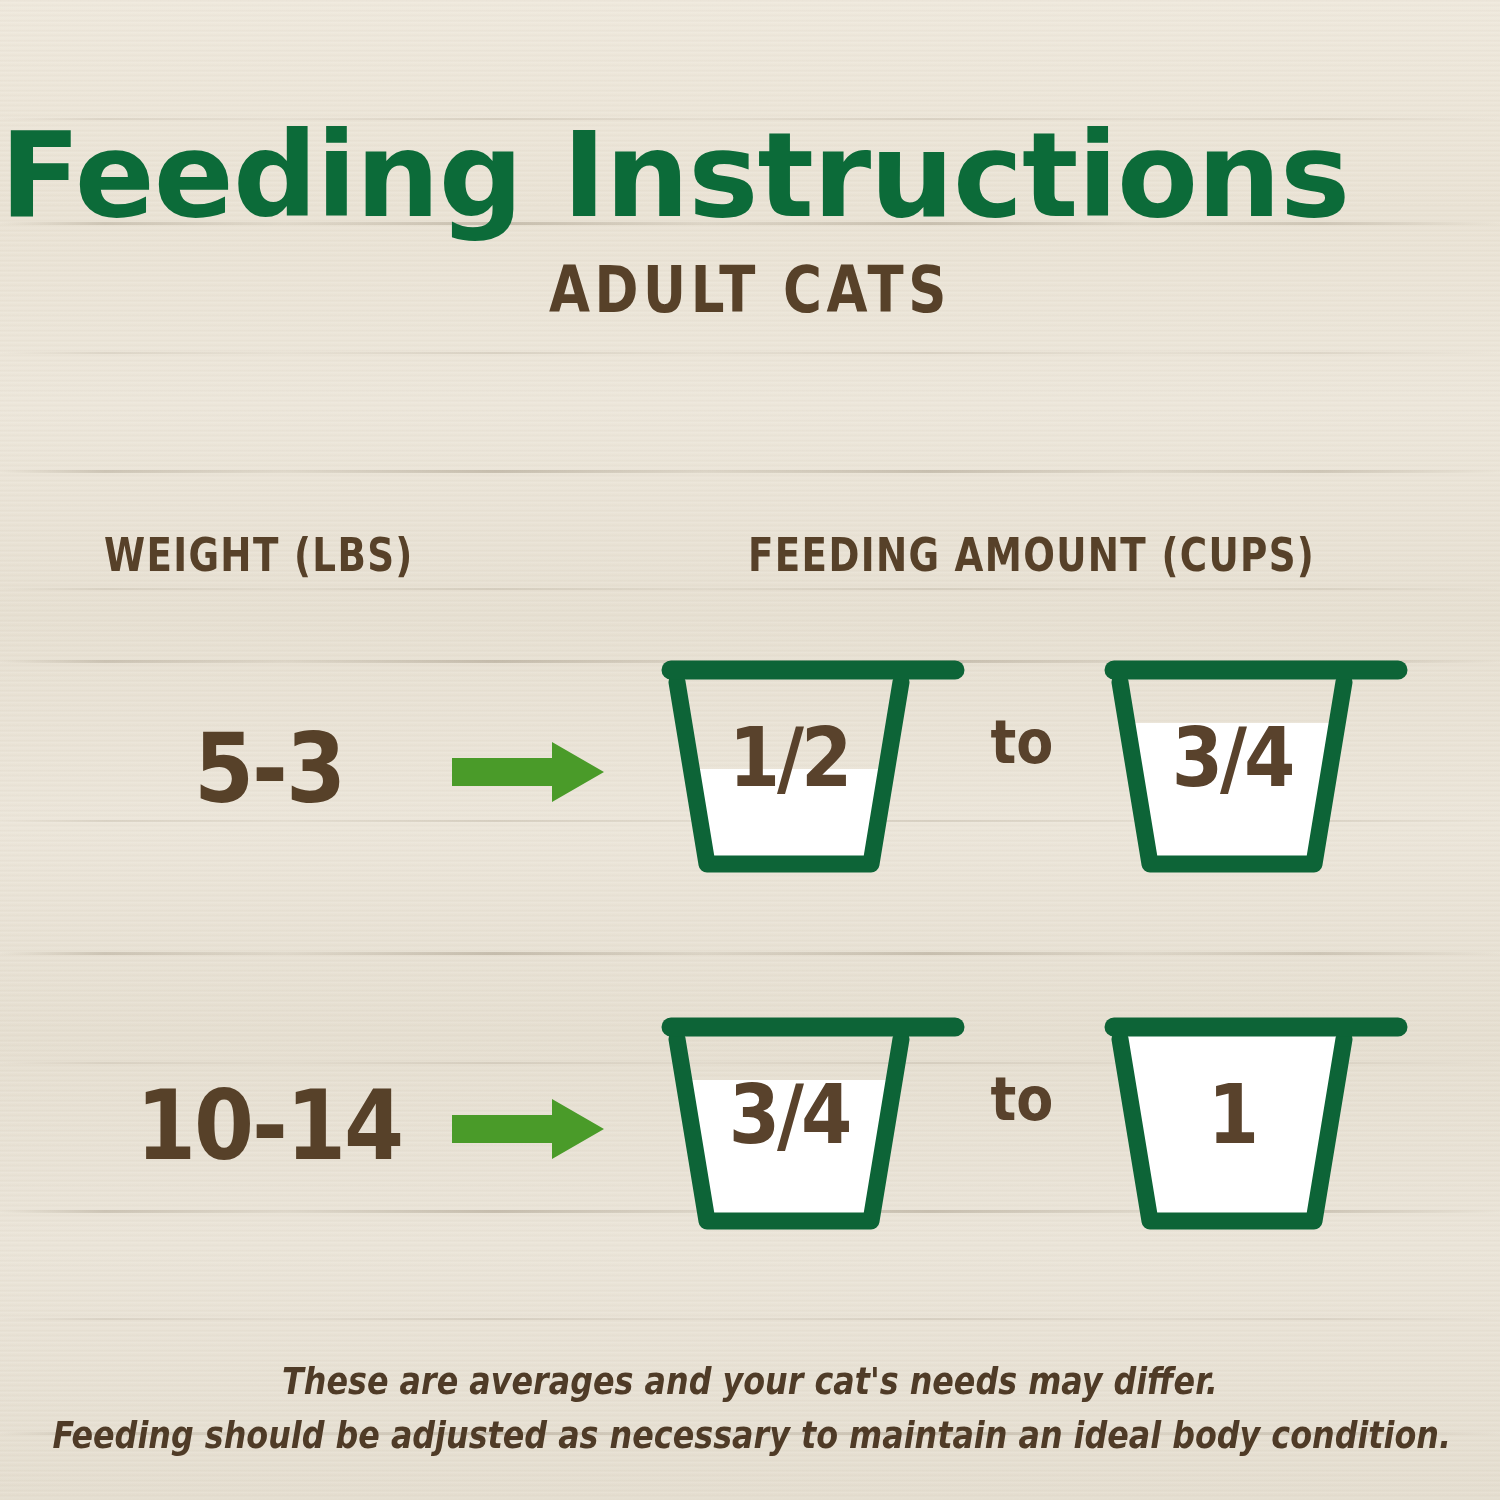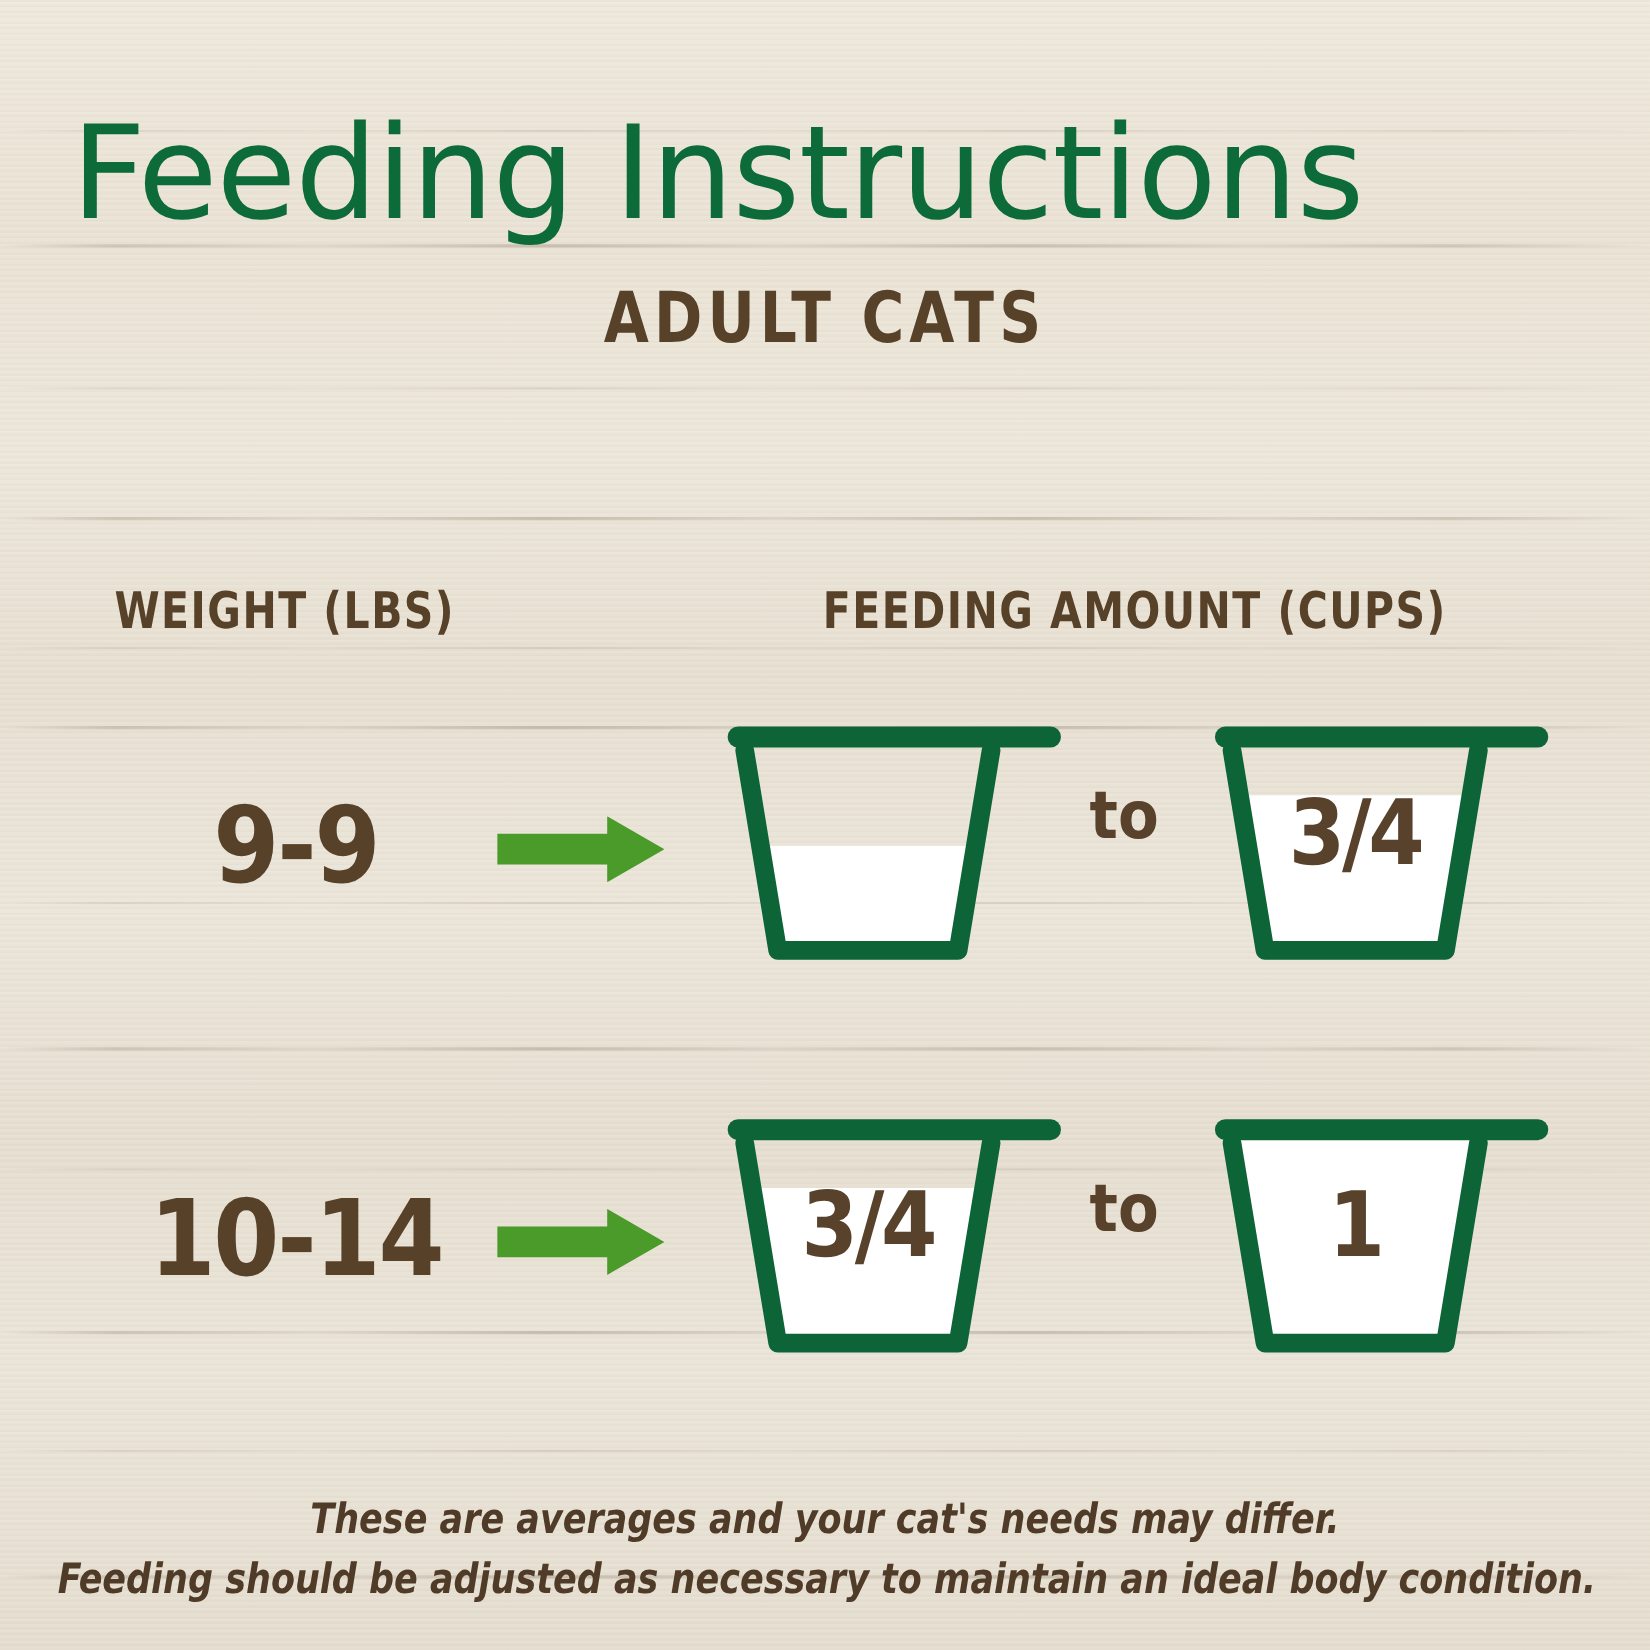--- a/index.html
+++ b/index.html
@@ -65,27 +65,27 @@
     pointer-events: none;
   }
   .seam.faint {
     height: 2px;
     opacity: 0.55;
   }
 
   
   #title-main {
     position: absolute;
-    top: 98px;
+    top: 116px;
     left: 0;
     width: 1304px;
     text-align: center;
     color: #0c6b39;
     font-family: "DejaVu Sans", sans-serif;
-    font-weight: normal;
+    font-weight: bold;
     font-size: 118px;
     letter-spacing: -1px;
     line-height: 1;
     white-space: nowrap;
   }
 
   #title-sub {
     position: absolute;
     top: 258px;
     left: 0;
@@ -237,21 +237,21 @@
   <div class="seam" style="top:1432px"></div>
 
   <div id="title-main">Feeding Instructions</div>
   <div id="title-sub">ADULT CATS</div>
 
   <div class="col-header" id="header-weight">WEIGHT (LBS)</div>
   <div class="col-header" id="header-amount">FEEDING AMOUNT (CUPS)</div>
 
   <div class="row" id="row-0">
 
-    <div class="weight-label">9-9</div>
+    <div class="weight-label">5-3</div>
 
     <div class="arrow">
       <svg width="152" height="60" viewBox="0 0 152 60">
         <path d="M0,16 L100,16 L100,0 L152,30 L100,60 L100,44 L0,44 Z" fill="#4a9b29"></path>
       </svg>
     </div>
 
     <div class="cup cup-a">
       <svg width="330" height="242" viewBox="0 0 330 242">
         <defs>
@@ -259,20 +259,21 @@
             <path d="M24,30 L244,30 L214,212 L54,212 Z"></path>
           </clipPath>
         </defs>
 
         <rect x="0" y="121" width="330" height="121" fill="#ffffff" clip-path="url(#clip-r0-a)"></rect>
 
         <path d="M22,34 L52,216 L216,216 L246,34" fill="none" stroke="#0d6437" stroke-width="17" stroke-linejoin="round" stroke-linecap="round"></path>
 
         <path d="M16,22 L300,22" stroke="#0d6437" stroke-width="19" stroke-linecap="round"></path>
       </svg>
+      <div class="cup-value">1/2</div>
     </div>
 
     <div class="to-word">to</div>
 
     <div class="cup cup-b">
       <svg width="330" height="242" viewBox="0 0 330 242">
         <defs>
           <clipPath id="clip-r0-b">
             <path d="M24,30 L244,30 L214,212 L54,212 Z"></path>
           </clipPath>

